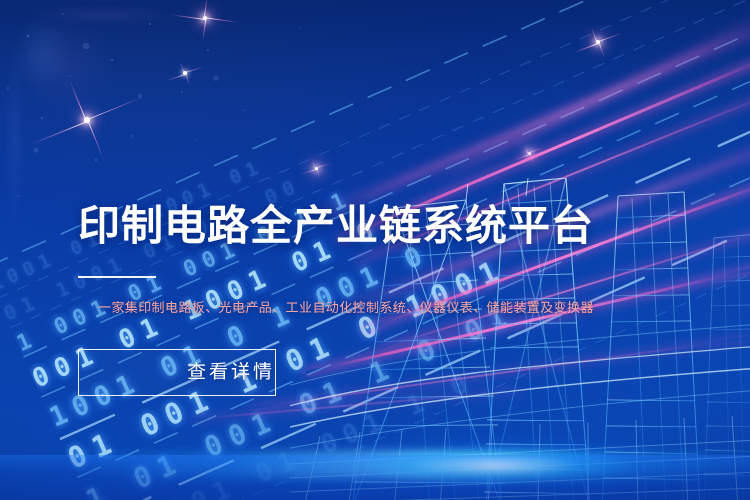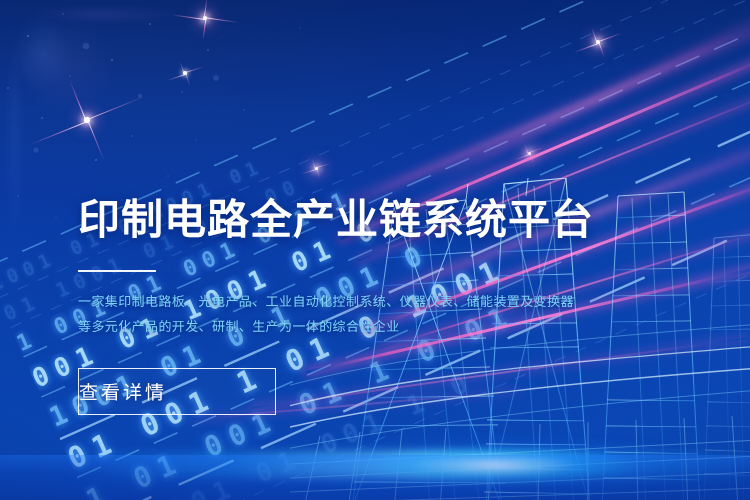--- a/index.html
+++ b/index.html
@@ -202,21 +202,21 @@
   .eyebrow {
     font-size: 27px;
     line-height: 1.0;
     color: #ffffff;
     font-weight: 400;
     letter-spacing: 2px;
     text-shadow: 0 1px 6px rgba(0,20,80,0.55);
   }
 
   .headline {
-    margin-top: 5px;
+    margin-top: 11px;
     font-size: 42px;
     line-height: 1.08;
     color: #ffffff;
     font-weight: 700;
     letter-spacing: 1px;
     white-space: nowrap;
     text-shadow: 0 2px 10px rgba(2,24,90,0.6);
   }
 
   .rule {
@@ -224,43 +224,45 @@
     width: 78px;
     height: 2px;
     background: #ffffff;
     opacity: .95;
   }
 
   .desc {
     margin-top: 17px;
     font-size: 13px;
     line-height: 25px;
-    color: #7dd3fc;
+    color: #fca5a5;
     font-weight: 400;
     letter-spacing: .4px;
     text-shadow: 0 1px 5px rgba(0,20,80,0.6);
     width: 500px;
+    margin-left: 20px;
   }
   .desc p { margin: 0; white-space: nowrap; }
 
   .cta {
     display: inline-block;
     margin-top: 29px;
     width: 198px;
     height: 47px;
     line-height: 47px;
-    text-align: left;
+    text-align: right;
     border: 1px solid rgba(255,255,255,0.92);
     color: #ffffff;
     font-size: 19px;
     letter-spacing: 3px;
     background: rgba(255,255,255,0.02);
     box-sizing: border-box;
     cursor: pointer;
     text-shadow: 0 1px 5px rgba(0,20,80,0.5);
+    font-family: Liberation Mono, monospace;
   }
 </style>
 </head>
 <body>
 
 <div class="banner">
 
   <div class="bg-base"></div>
   <div class="bg-deep-top"></div>
   <div class="nebula"></div>
@@ -522,18 +524,17 @@
   <div class="burst2"></div>
   <div class="burst"></div>
   <div class="bottom-band"></div>
   <div class="vignette"></div>
 
   <div class="content">
     <h1 class="headline">印制电路全产业链系统平台</h1>
     <div class="rule"></div>
     <div class="desc">
       <p>一家集印制电路板、光电产品、工业自动化控制系统、仪器仪表、储能装置及变换器</p>
-      <p>等多元化产品的开发、研制、生产为一体的综合性企业</p>
     </div>
     <div class="cta">查看详情</div>
   </div>
 
 </div>
 
 </body></html>

